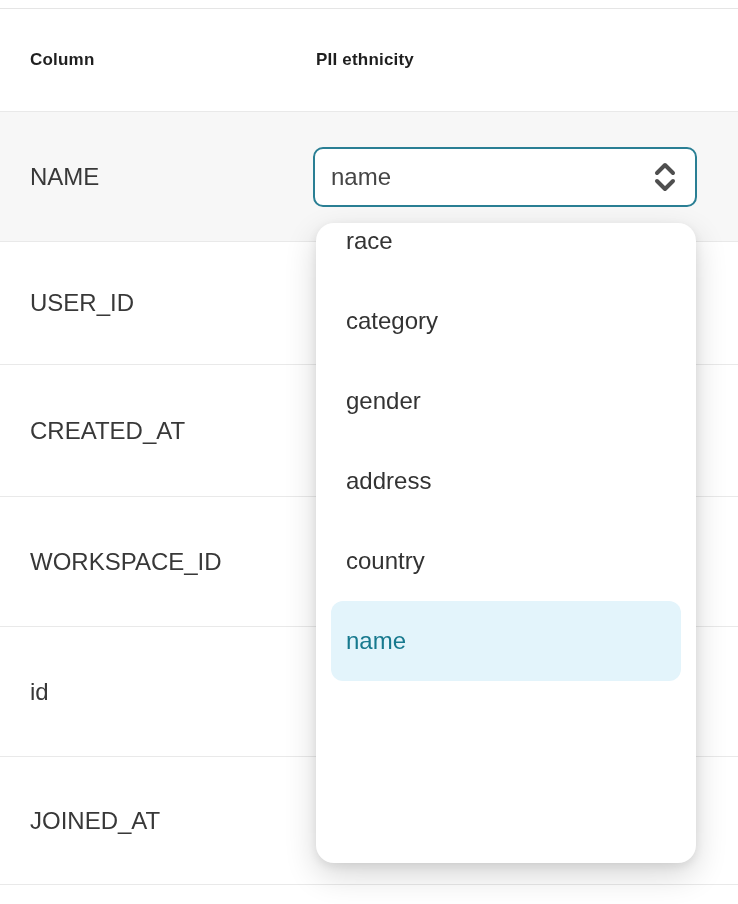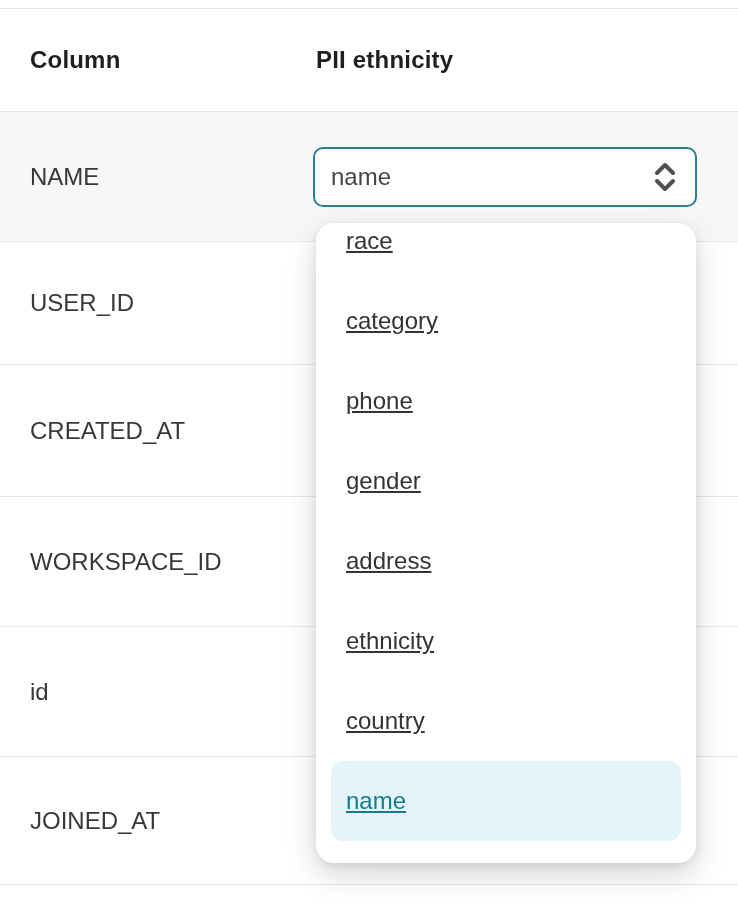--- a/index.html
+++ b/index.html
@@ -22,21 +22,21 @@
     align-items: center;
     border-bottom: 1px solid #e9e9e9;
     background: #ffffff;
   }
 
   .header-row {
     height: 104px;
     border-top: 1px solid #e5e5e5;
   }
   .header-cell {
-    font-size: 24px;
+    font-size: 17px;
     font-weight: bold;
     color: #1f1f1f;
     letter-spacing: 0.2px;
   }
   .cell-label { padding-left: 30px; }
   .cell-control { padding-left: 3px; }
 
   .data-row-label {
     font-size: 24px;
     color: #383838;
@@ -84,21 +84,20 @@
   .dropdown-item {
     height: 80px;
     margin: 0 15px;
     padding-left: 15px;
     display: flex;
     align-items: center;
     font-size: 24px;
     color: #333333;
     border-radius: 12px;
     cursor: pointer;
-    text-decoration: underline;
   }
   .dropdown-item.selected {
     background: #e3f4fb;
     color: #17798e;
   }
 </style>
 </head>
 <body>
 
 <div class="screen">
@@ -147,22 +146,20 @@
 
   <div class="grid-row row-joined-at">
     <div class="data-row-label">JOINED_AT</div>
     <div class="cell-control"></div>
   </div>
 
   <div class="dropdown-panel">
     <div class="dropdown-list">
       <div class="dropdown-item">race</div>
       <div class="dropdown-item">category</div>
-      <div class="dropdown-item">phone</div>
       <div class="dropdown-item">gender</div>
       <div class="dropdown-item">address</div>
-      <div class="dropdown-item">ethnicity</div>
       <div class="dropdown-item">country</div>
       <div class="dropdown-item selected">name</div>
     </div>
   </div>
 
 </div>
 
 </body></html>

